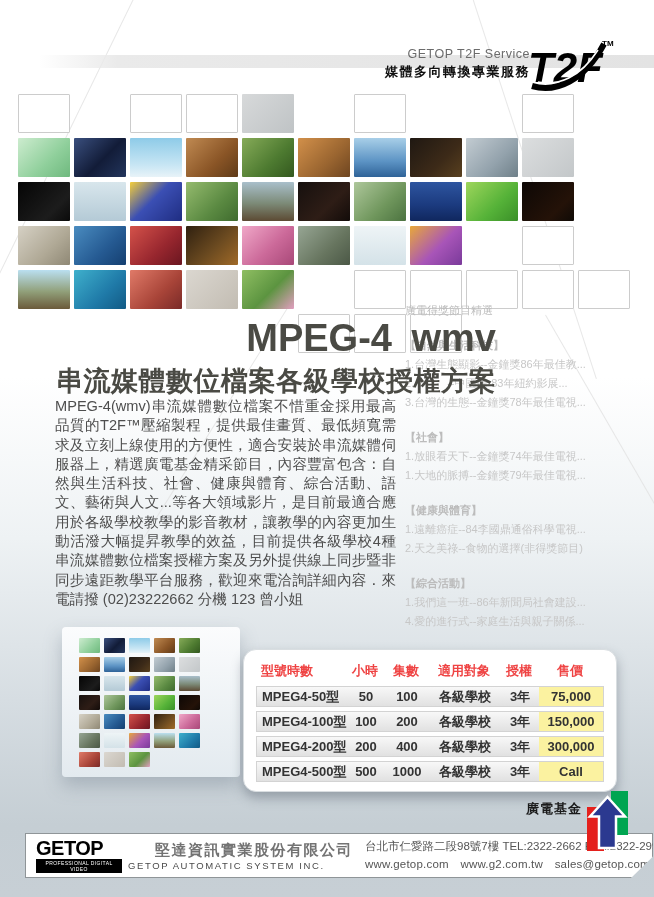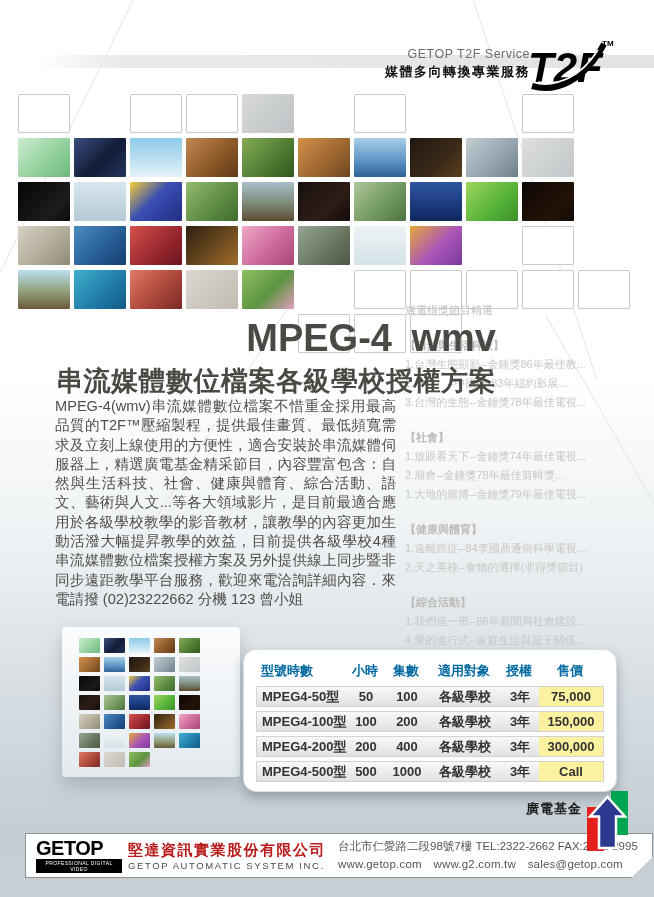--- a/index.html
+++ b/index.html
@@ -33,39 +33,39 @@
   .awards .a-head{color:#bcbcbc;margin-top:16px;font-weight:bold;}
   .collage-panel{position:absolute;left:62px;top:627px;width:178px;height:150px;border-radius:4px;
     background:linear-gradient(180deg,#fbfcfd 0%,#e3eaef 100%);
     box-shadow:0 9px 18px rgba(125,138,150,.45);z-index:2;}
   .collage{position:absolute;left:79px;top:638px;display:grid;
     grid-template-columns:repeat(5,21px);grid-auto-rows:15px;gap:4px 4px;z-index:3;}
   .collage .thumb{width:21px;height:15px;}
   .price-card{position:absolute;left:243px;top:649px;width:374px;height:143px;background:#fff;
     border-radius:13px;border:1px solid #d9dee1;box-sizing:border-box;padding:10px 12px;
     box-shadow:0 6px 12px rgba(70,80,95,.4);z-index:4;}
-  .t-head{display:flex;height:22px;align-items:flex-end;font-size:13px;font-weight:bold;color:#0369a1;}
+  .t-head{display:flex;height:22px;align-items:flex-end;font-size:13px;font-weight:bold;color:#ef4444;}
   .t-row{display:flex;height:21px;align-items:center;margin-top:4px;
     background:linear-gradient(180deg,#f8f8f8,#e1e1e1);border:1px solid #d3d3d3;
     box-sizing:border-box;font-size:13px;font-weight:bold;color:#333;}
   .c{display:flex;align-items:center;justify-content:center;height:100%;box-sizing:border-box;}
   .cm{width:90px;justify-content:flex-start;padding-left:5px;}
   .ch{width:38px;}.ce{width:44px;}.ct{width:72px;}.cl{width:38px;}.cp{width:64px;}
   .fund-label{position:absolute;left:526px;top:800px;font-size:13px;font-weight:bold;
     color:#1a1a1a;letter-spacing:1px;z-index:5;}
   .fund-logo{position:absolute;left:584px;top:789px;z-index:5;}
   .footer-bar{position:absolute;left:25px;top:833px;width:628px;height:45px;background:#fff;
     border:1.5px solid #8f9598;box-sizing:border-box;z-index:3;display:flex;align-items:center;
     clip-path:polygon(0 0,100% 0,100% 52%,96.5% 100%,0 100%);}
   .getop-logo{margin-left:10px;width:86px;flex:none;}
   .getop-word{font-size:20px;font-weight:900;letter-spacing:-.5px;color:#000;line-height:20px;}
   .getop-sub{background:#000;color:#fff;font-size:5px;letter-spacing:.4px;text-align:center;
     padding:1px 0;margin-top:1px;}
   .company{margin-left:6px;flex:none;}
-  .company-zh{font-size:15px;font-weight:bold;color:#b91c1c;letter-spacing:1.5px;}
+  .company-zh{font-size:15px;font-weight:bold;color:#737373;letter-spacing:1.5px;margin-left:27px;}
   .company-en{font-size:9.5px;color:#4a4a4a;letter-spacing:1.6px;margin-top:0;}
   .contact{margin-left:12px;flex:none;color:#555;}
   .addr{font-size:11.5px;}
   .links{font-size:11.5px;margin-top:3px;letter-spacing:.2px;}
 </style>
 </head>
 <body>
 
 <div class="page">
   <div class="diag d1"></div>
@@ -160,21 +160,20 @@
 
   <div class="awards">
     <div class="a-title">廣電得獎節目精選</div>
     <div>
         <div class="a-head">【自然與生活科技】</div>
         <div class="a-item">1.台灣生態顯影--金鐘獎86年最佳教...</div>
         <div class="a-item">2.　　　--中國蜂-83年紐約影展...</div>
         <div class="a-item">3.台灣的生態--金鐘獎78年最佳電視...</div>
         <div class="a-head">【社會】</div>
         <div class="a-item">1.放眼看天下--金鐘獎74年最佳電視...</div>
-        <div class="a-item">2.廟會--金鐘獎78年最佳剪輯獎...</div>
         <div class="a-item">1.大地的脈搏--金鐘獎79年最佳電視...</div>
         <div class="a-head">【健康與體育】</div>
         <div class="a-item">1.遠離癌症--84李國鼎通俗科學電視...</div>
         <div class="a-item">2.天之美祿--食物的選擇(非得獎節目)</div>
         <div class="a-head">【綜合活動】</div>
         <div class="a-item">1.我們這一班--86年新聞局社會建設...</div>
         <div class="a-item">4.愛的進行式--家庭生活與親子關係...</div>
       </div>
   </div>
 

